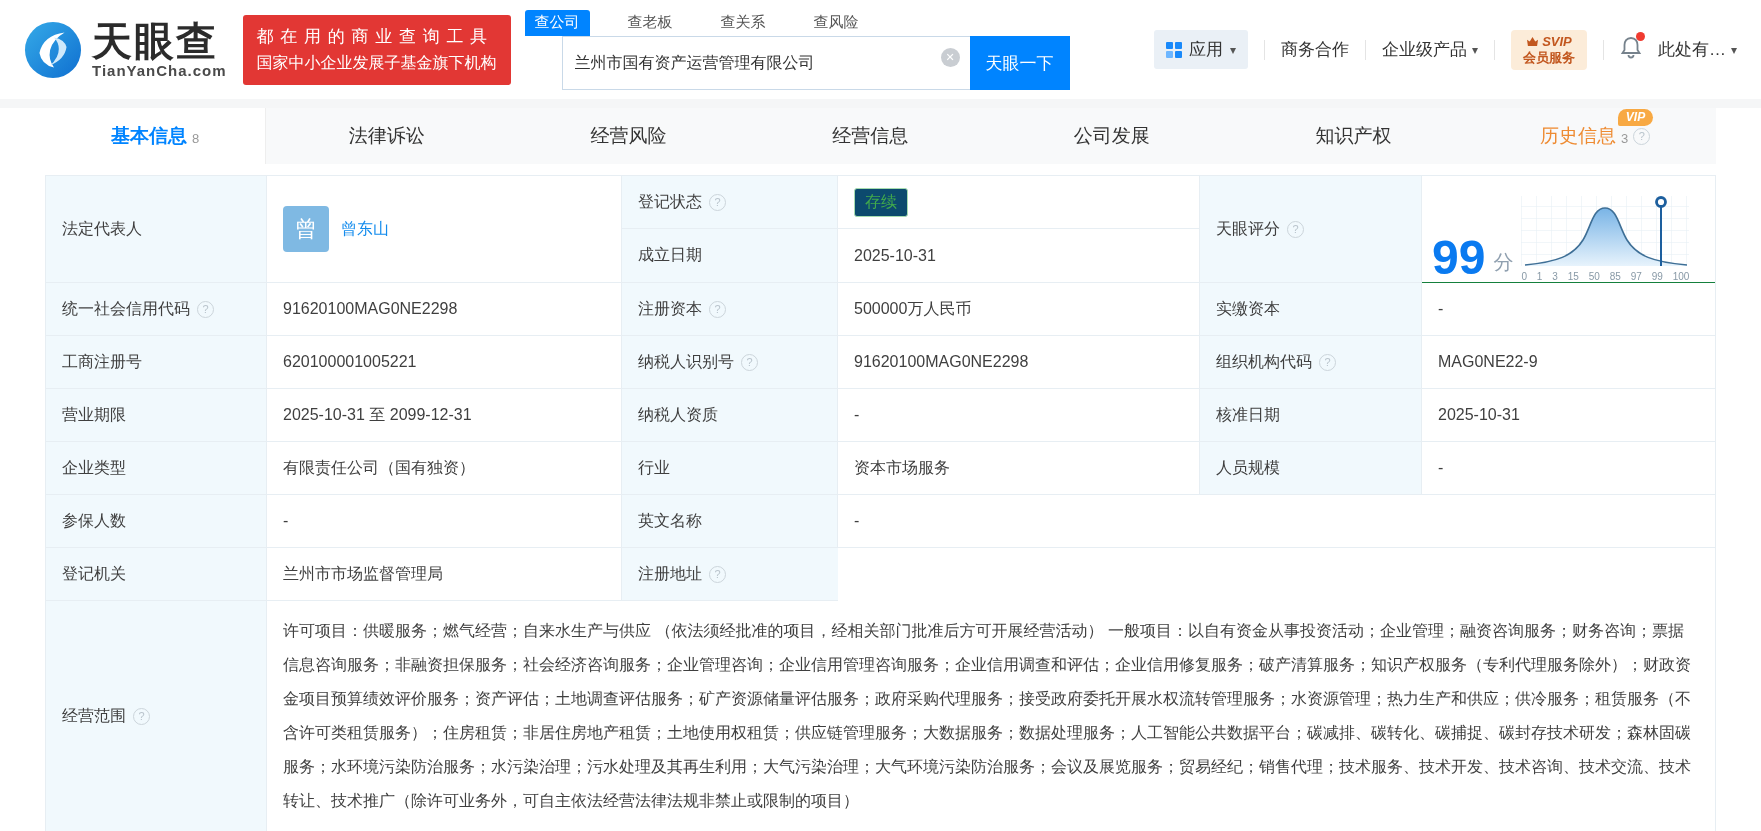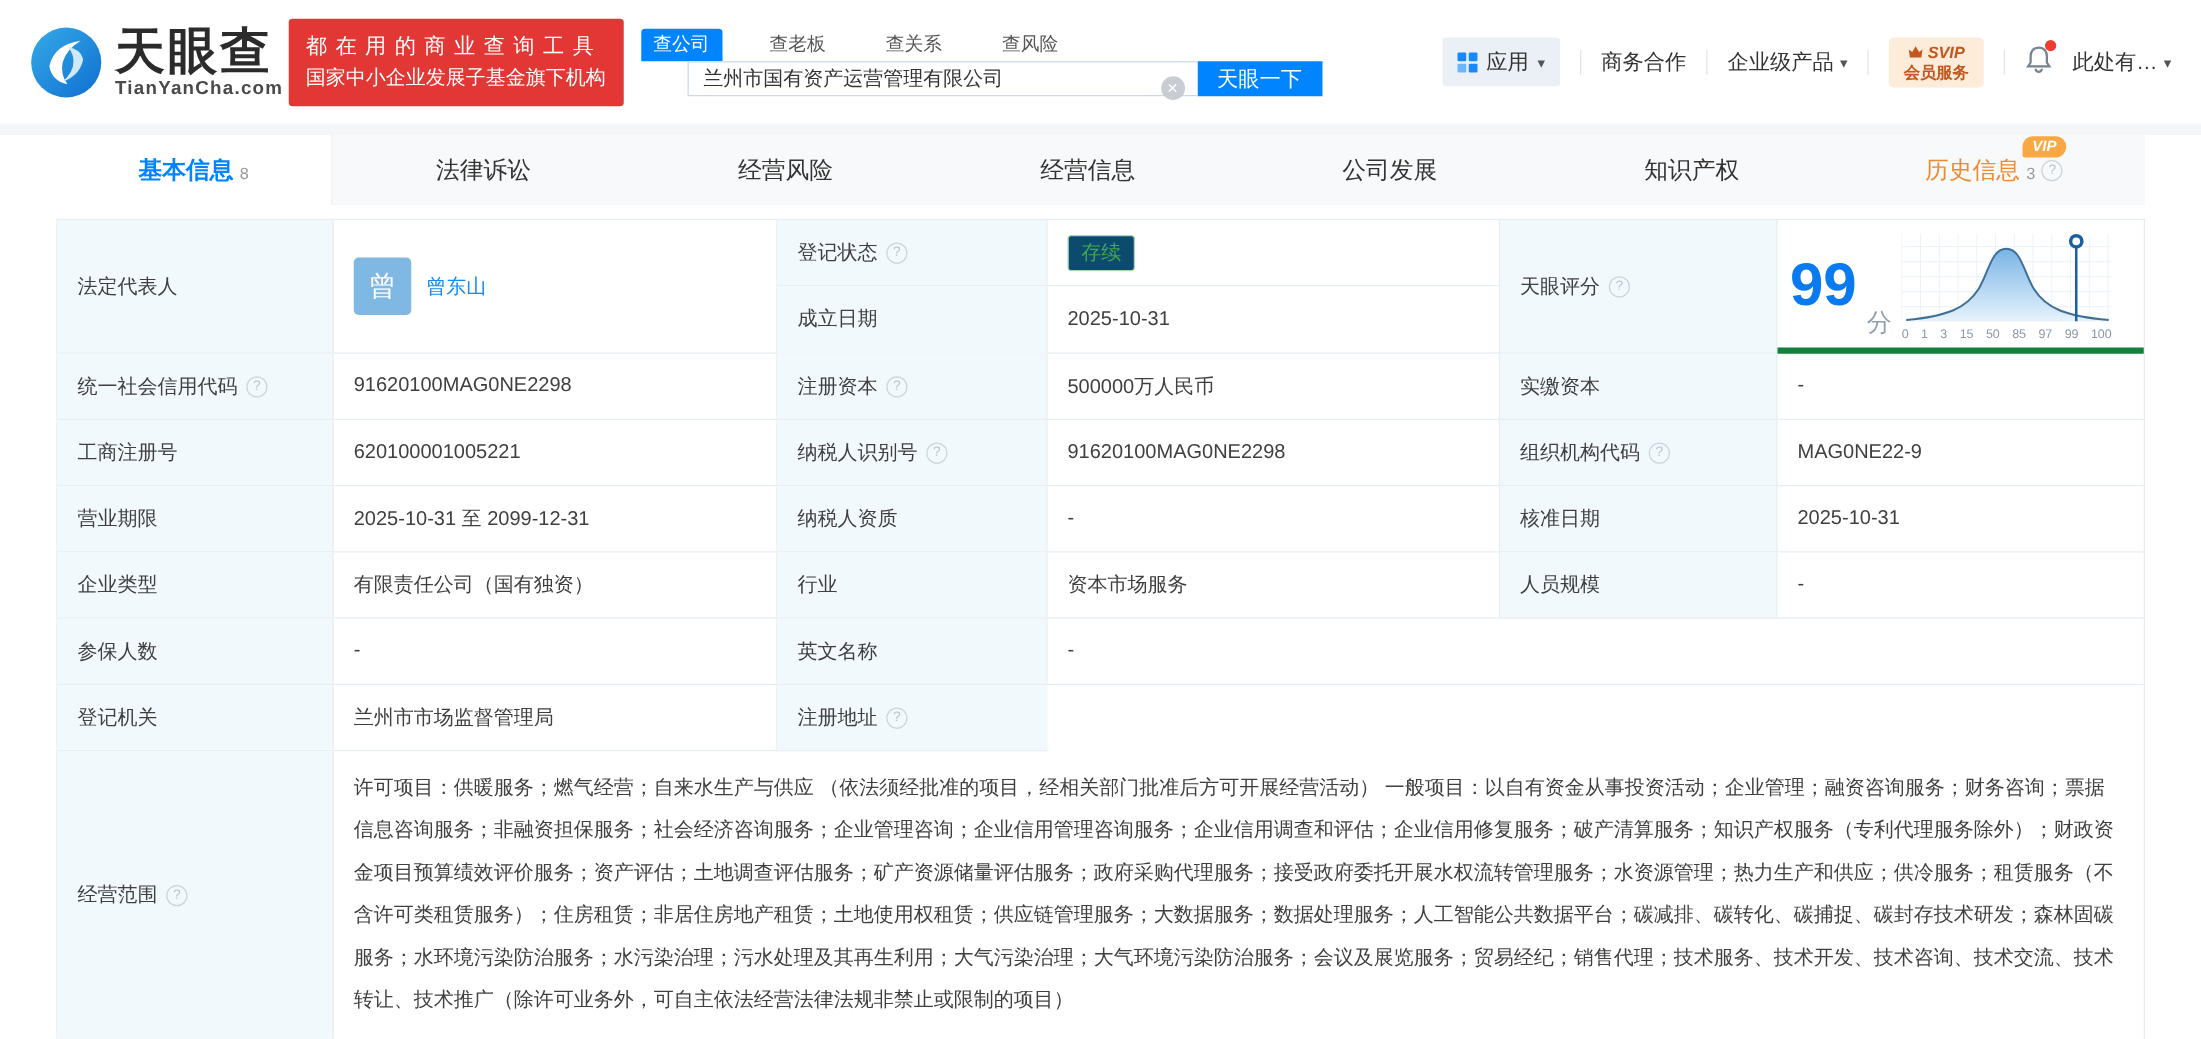--- a/index.html
+++ b/index.html
@@ -4,28 +4,28 @@
 <style>
   * { margin:0; padding:0; box-sizing:border-box; }
   html,body { width:1761px; height:831px; overflow:hidden; background:#fff;
     font-family:"Liberation Sans","DejaVu Sans",sans-serif; color:#3f3f3f; }
 
   
   .header { height:99px; display:flex; align-items:center; padding:0 24px; background:#fff; }
   .logo { display:flex; align-items:flex-end; gap:10px; cursor:pointer; }
   .logo-txt .t1 { font-size:40px; font-weight:bold; color:#2b2b2b; line-height:42px; letter-spacing:2px; }
   .logo-txt .t2 { font-size:15px; font-weight:bold; color:#4a4a4a; letter-spacing:1px; }
-  .banner { margin-left:4px; background:#e23734; color:#fff; border-radius:3px; padding:9px 14px; line-height:26px; }
+  .banner { margin-left:16px; background:#e23734; color:#fff; border-radius:3px; padding:9px 14px; line-height:26px; }
   .banner .b1 { font-size:17px; letter-spacing:1px; }
   .banner .b2 { font-size:16px; }
   .search-wrap { margin-left:14px; width:545px; }
   .stabs { display:flex; align-items:flex-end; height:27px; }
   .stab { font-size:15px; color:#555; margin-right:28px; padding:3px 10px 4px; cursor:pointer; }
   .stab.active { background:#0084ff; color:#fff; border-radius:3px 3px 0 0; font-size:15px; }
-  .sbox { display:flex; height:28px;padding-left:37px; }
+  .sbox { display:flex; height:54px;padding-left:37px; }
   .sinput-wrap { position:relative; flex:1; }
   .sinput { width:100%; height:100%; border:1px solid #c9d9e8; border-right:none; outline:none;
     font-size:16px; color:#333; padding:0 38px 0 12px; font-family:inherit; }
   .clear { position:absolute; right:10px; top:12px; width:19px; height:19px; border-radius:50%;
     background:#c9cdd2; color:#fff; font-size:11px; display:flex; align-items:center; justify-content:center; cursor:pointer; }
   .sbtn { width:100px; background:#0084ff; color:#fff; border:none; font-size:17px; cursor:pointer; font-family:inherit; }
   .hnav { margin-left:auto; display:flex; align-items:center; gap:16px; font-size:17px; color:#333; }
   .apps { display:flex; align-items:center; gap:7px; background:#eaf0f6; border-radius:3px; padding:8px 12px; cursor:pointer; }
   .gridicon { width:16px; height:16px; display:grid; grid-template-columns:7px 7px; grid-template-rows:7px 7px; gap:2px; }
   .gridicon i { background:#1989fa; border-radius:1px; }
@@ -63,21 +63,21 @@
   .r1cell.lab { background:#f1f9fd; gap:7px; }
   .substack { display:flex; flex-direction:column; border-right:1px solid #e7eef3; border-bottom:1px solid #e7eef3; }
   .subrow { display:grid; grid-template-columns:216px 1fr; flex:1; }
   .subrow:first-child .subcell { border-bottom:1px solid #e7eef3; }
   .subcell { display:flex; align-items:center; padding:0 16px; gap:7px; }
   .subcell.lab { background:#f1f9fd; border-right:1px solid #e7eef3; }
   .avatar { width:46px; height:46px; border-radius:4px; background:#7fb9e3; color:#fff; font-size:22px;
     display:flex; align-items:center; justify-content:center; margin-right:12px; cursor:pointer; }
   .bluelink { color:#128bed; cursor:pointer; text-decoration:none; }
   .badge-green { color:#41a94c; background:#0c4a6e; border:1px solid #a6dcb0; border-radius:3px; padding:3px 10px; font-size:16px; }
-  .scorecell { display:flex; align-items:center; padding:4px 8px 0 10px; gap:8px; border-bottom:5px solid #15803d; }
+  .scorecell { display:flex; align-items:flex-end; padding:4px 8px 0 10px; gap:8px; border-bottom:1px solid #15803d; }
   .scorenum { font-size:48px; font-weight:bold; color:#0a7af0; line-height:48px; }
   .scoreunit { font-size:20px; color:#90a0b0; align-self:flex-end; margin-bottom:6px; }
   .chartbox { display:flex; flex-direction:column; }
   .ticks { display:flex; justify-content:space-between; width:168px; font-size:10px; color:#8899a6; margin-top:1px; }
   .widecell { grid-column:4 / 7; }
   .addr { gap:10px; }
   .scope-row { display:grid; grid-template-columns:221px 1fr; }
   .scope-val { border-bottom:1px solid #000000; padding:13px 16px; line-height:34px; display:block; }
 </style>
 </head>

